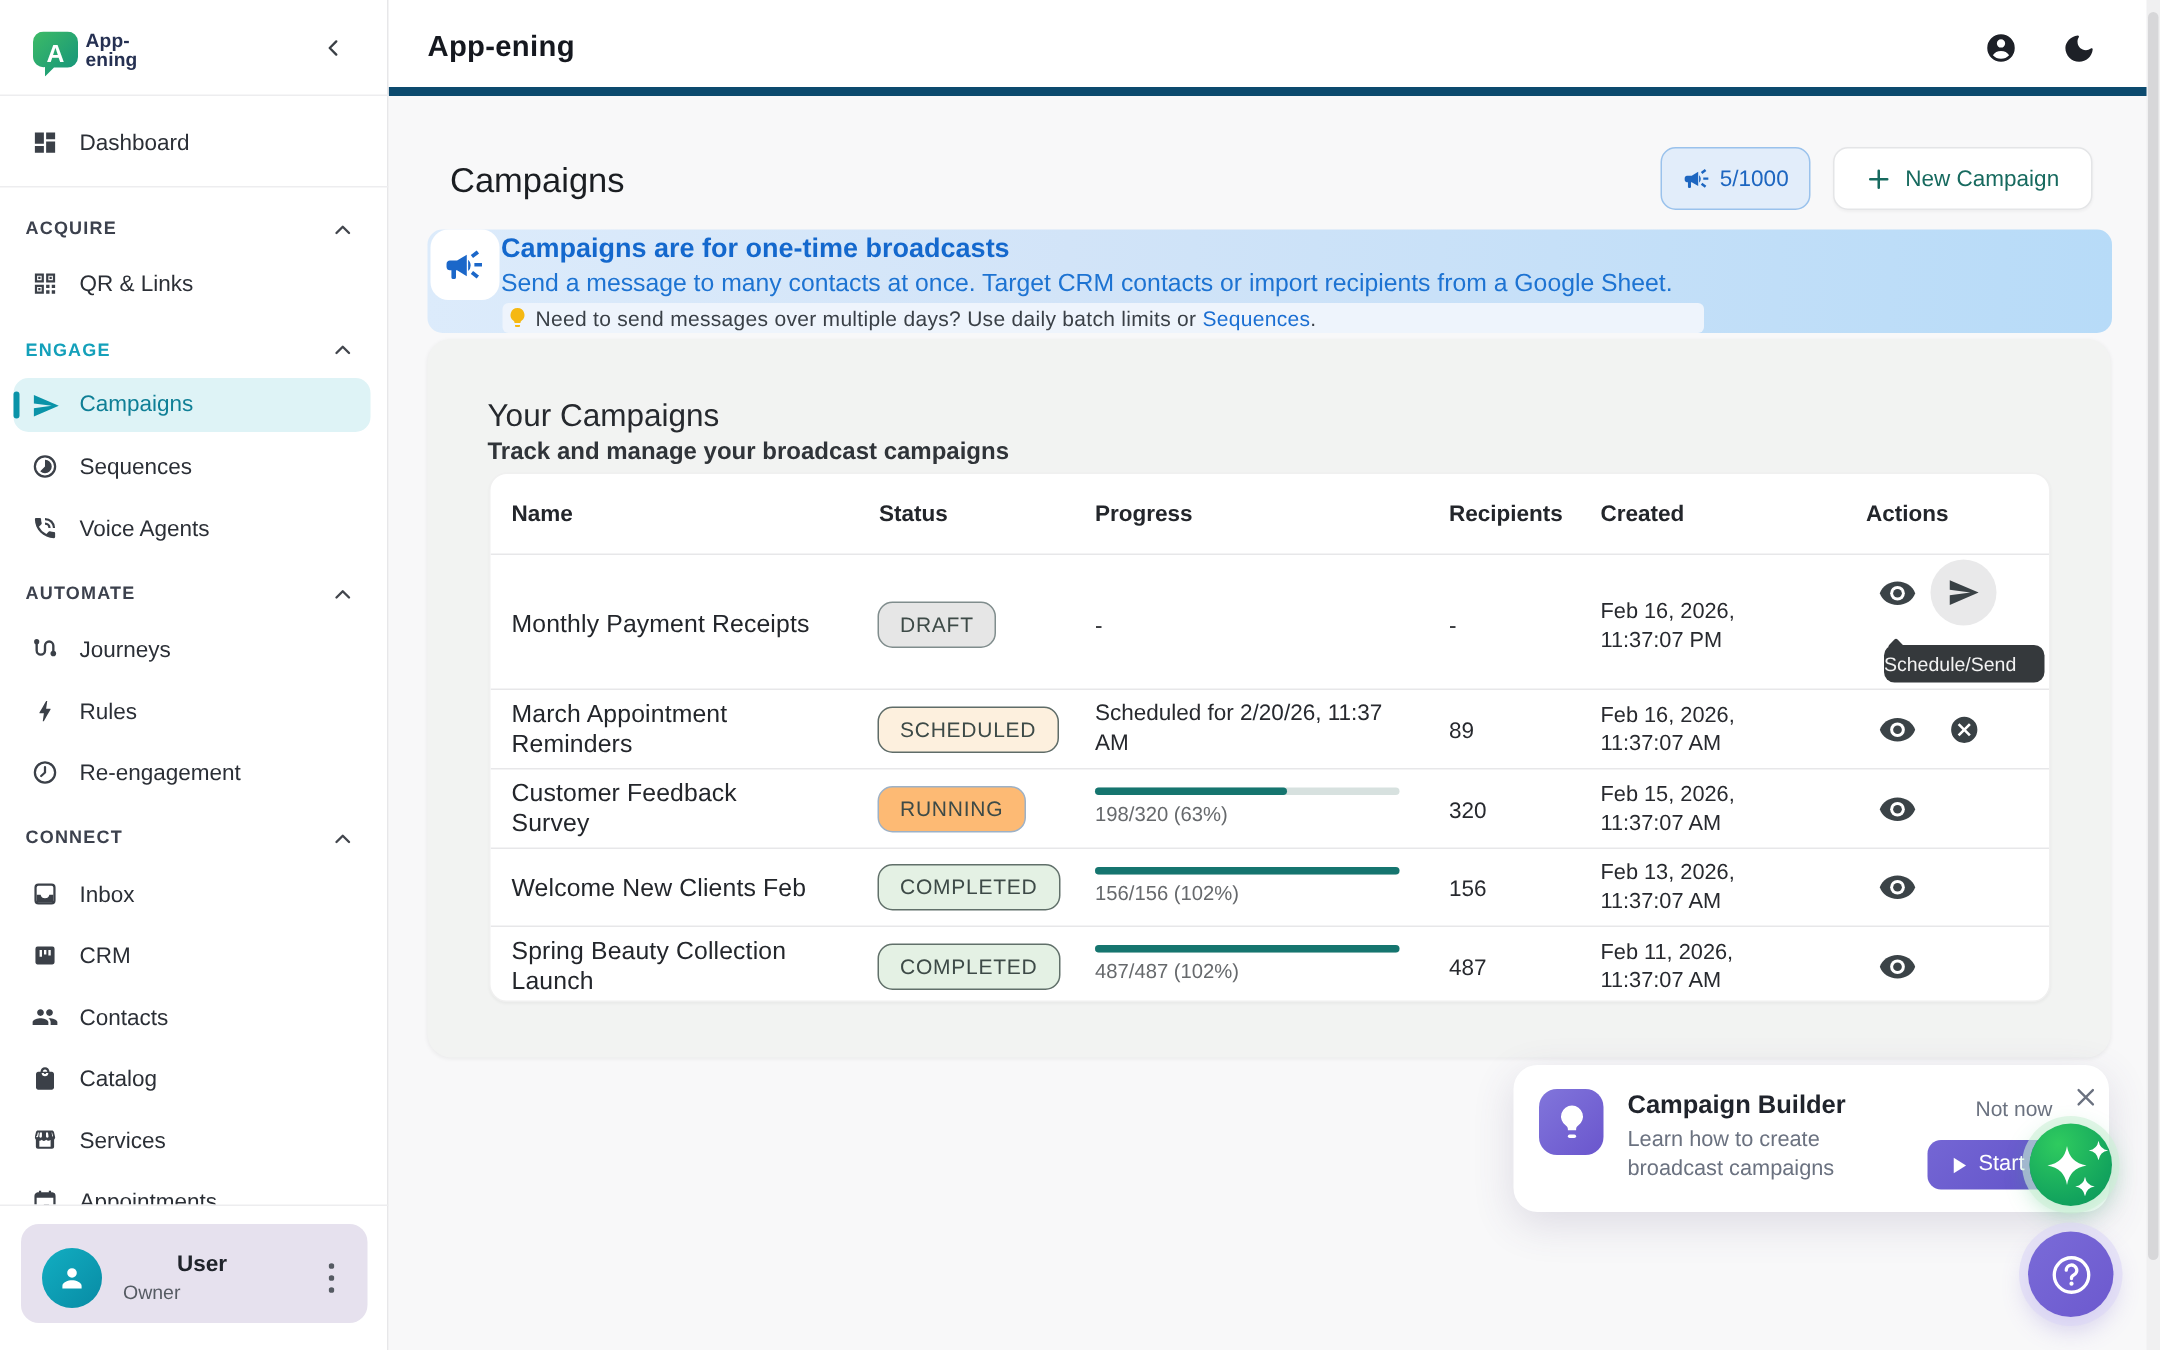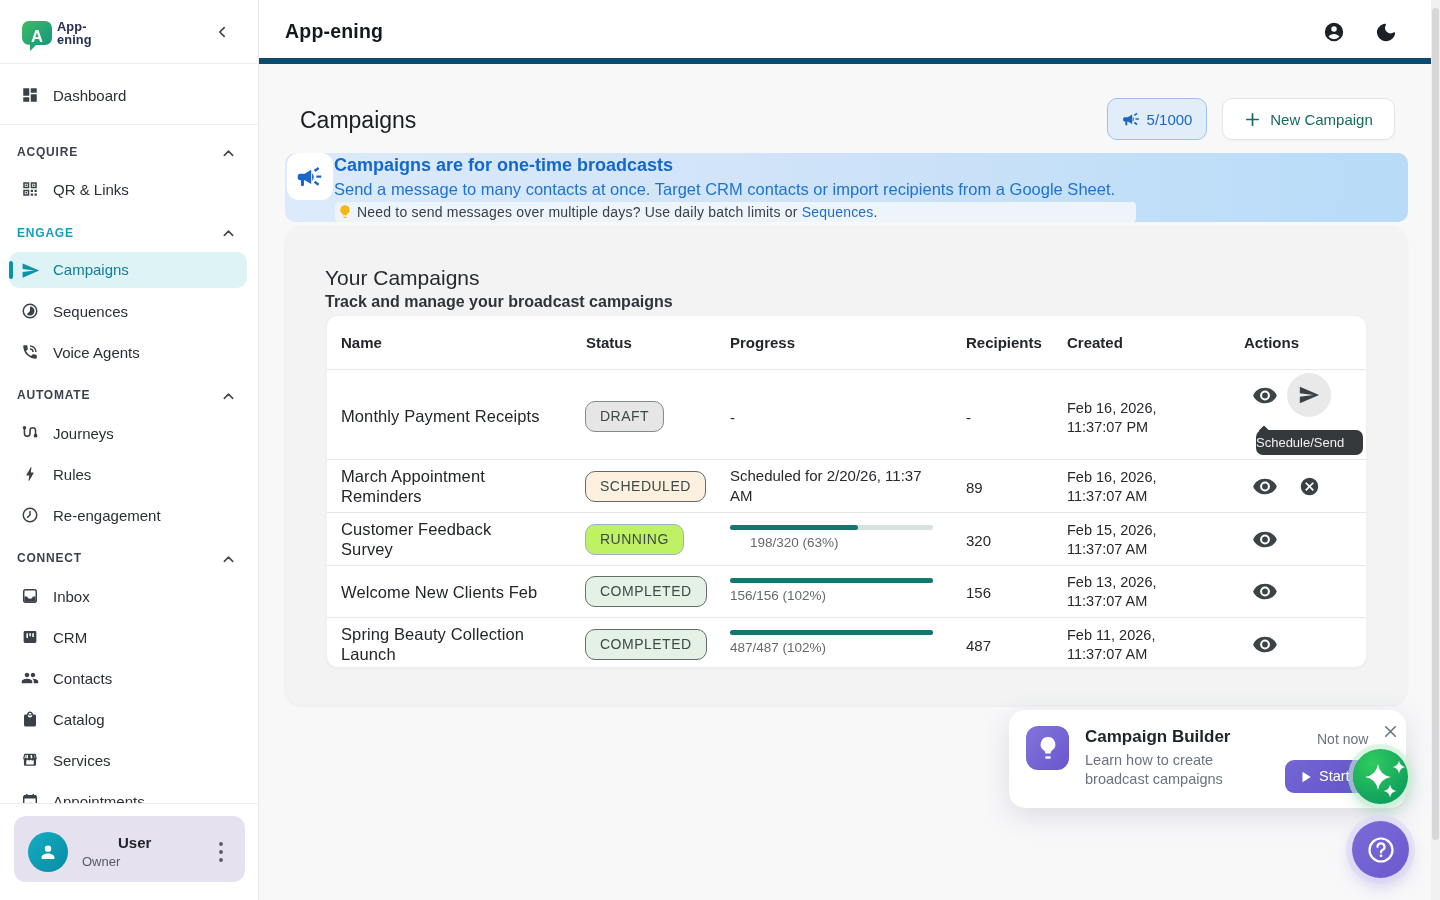--- a/index.html
+++ b/index.html
@@ -53,21 +53,21 @@
 #card { position:absolute; left:285px; top:226px; width:1122px; height:479px; background:#f2f3f2; border-radius:16px; box-shadow:0 1px 3px rgba(0,0,0,0.06); }
 #card .h1 { position:absolute; left:40px; top:40px; font-size:21px; font-weight:400; color:#26292e; }
 #card .h2 { position:absolute; left:40px; top:67px; font-size:16px; font-weight:bold; color:#303439; }
 #table { position:absolute; left:41px; top:89px; width:1041px; height:353px; background:#fff; border:1px solid #f0f0f0; border-radius:12px; overflow:hidden; box-shadow:0 1px 2px rgba(0,0,0,0.04); }
 .th { position:absolute; top:0; height:53px; line-height:53px; font-size:15px; font-weight:bold; color:#23262b; }
 .tr-border { position:absolute; left:0; width:1041px; border-top:1px solid #e7e7e9; }
 .name { position:absolute; font-size:16.5px; color:#23262b; line-height:20px; letter-spacing:0.1px; }
 .badge { position:absolute; height:31px; line-height:29px; padding:0 14px; border-radius:10px; font-size:14px; letter-spacing:0.5px; color:#3d4a47; }
 .b-draft { background:#e6e6e6; border:1.5px solid #808d8d; }
 .b-sched { background:#fdf0de; border:1.5px solid #5f6c68; }
-.b-run { background:#bef264; border:1.5px solid #9db1c6;text-align:center; }
+.b-run { background:#fdba74; border:1.5px solid #9db1c6;text-align:center; }
 .b-comp { background:#e4f1e4; border:1.5px solid #61706a; }
 .prog-txt { position:absolute; font-size:13.5px; color:#66696c; }
 .pbar { position:absolute; width:203px; height:5px; border-radius:3px; background:#d7e1df; }
 .pbar .fill { position:absolute; left:0; top:0; height:5px; border-radius:3px; background:#15756f; }
 .rcpt { position:absolute; font-size:15px; color:#27292e; }
 .created { position:absolute; font-size:14.5px; color:#27292e; line-height:18.5px; }
 .sched-txt { position:absolute; font-size:15px; color:#27292e; line-height:20px; }
 #tooltip { position:absolute; left:929px; top:114px; width:107px; height:25px; background:#35393c; border-radius:7px; color:#f2f2f2; font-size:13px; text-align:left; line-height:25px; z-index:3; }
 
 
@@ -330,21 +330,21 @@
         </svg>
       <svg class="abs" style="left:972px;top:160px" width="21" height="21" viewBox="0 0 24 24">
           <path fill="#394145" d="M12 2a10 10 0 1 0 0 20 10 10 0 0 0 0-20zm3.6 15L12 13.4 8.4 17 7 15.6 10.6 12 7 8.4 8.4 7 12 10.6 15.6 7 17 8.4 13.4 12 17 15.6 15.6 17z"></path>
         </svg>
 
       <div class="name" style="left:14px;top:203px">Customer Feedback<br>Survey</div>
       <div class="badge b-run" style="left:258px;top:208px">RUNNING</div>
       <div class="pbar" style="left:403px;top:209px">
           <div class="fill" style="width:128px"></div>
         </div>
-      <div class="prog-txt" style="left:423px;top:219px">198/320 (63%)</div>
+      <div class="prog-txt" style="left:403px;top:219px">198/320 (63%)</div>
       <div class="rcpt" style="left:639px;top:216px">320</div>
       <div class="created" style="left:740px;top:205px">Feb 15, 2026,<br>11:37:07 AM</div>
       <svg class="abs eye" style="left:926px;top:215px" width="24" height="17" viewBox="0 0 24 16.4">
           <use href="#eyeicon"></use>
         </svg>
 
       <div class="name" style="left:14px;top:266px">Welcome New Clients Feb</div>
       <div class="badge b-comp" style="left:258px;top:260px">COMPLETED</div>
       <div class="pbar" style="left:403px;top:262px">
           <div class="fill" style="width:203px"></div>

